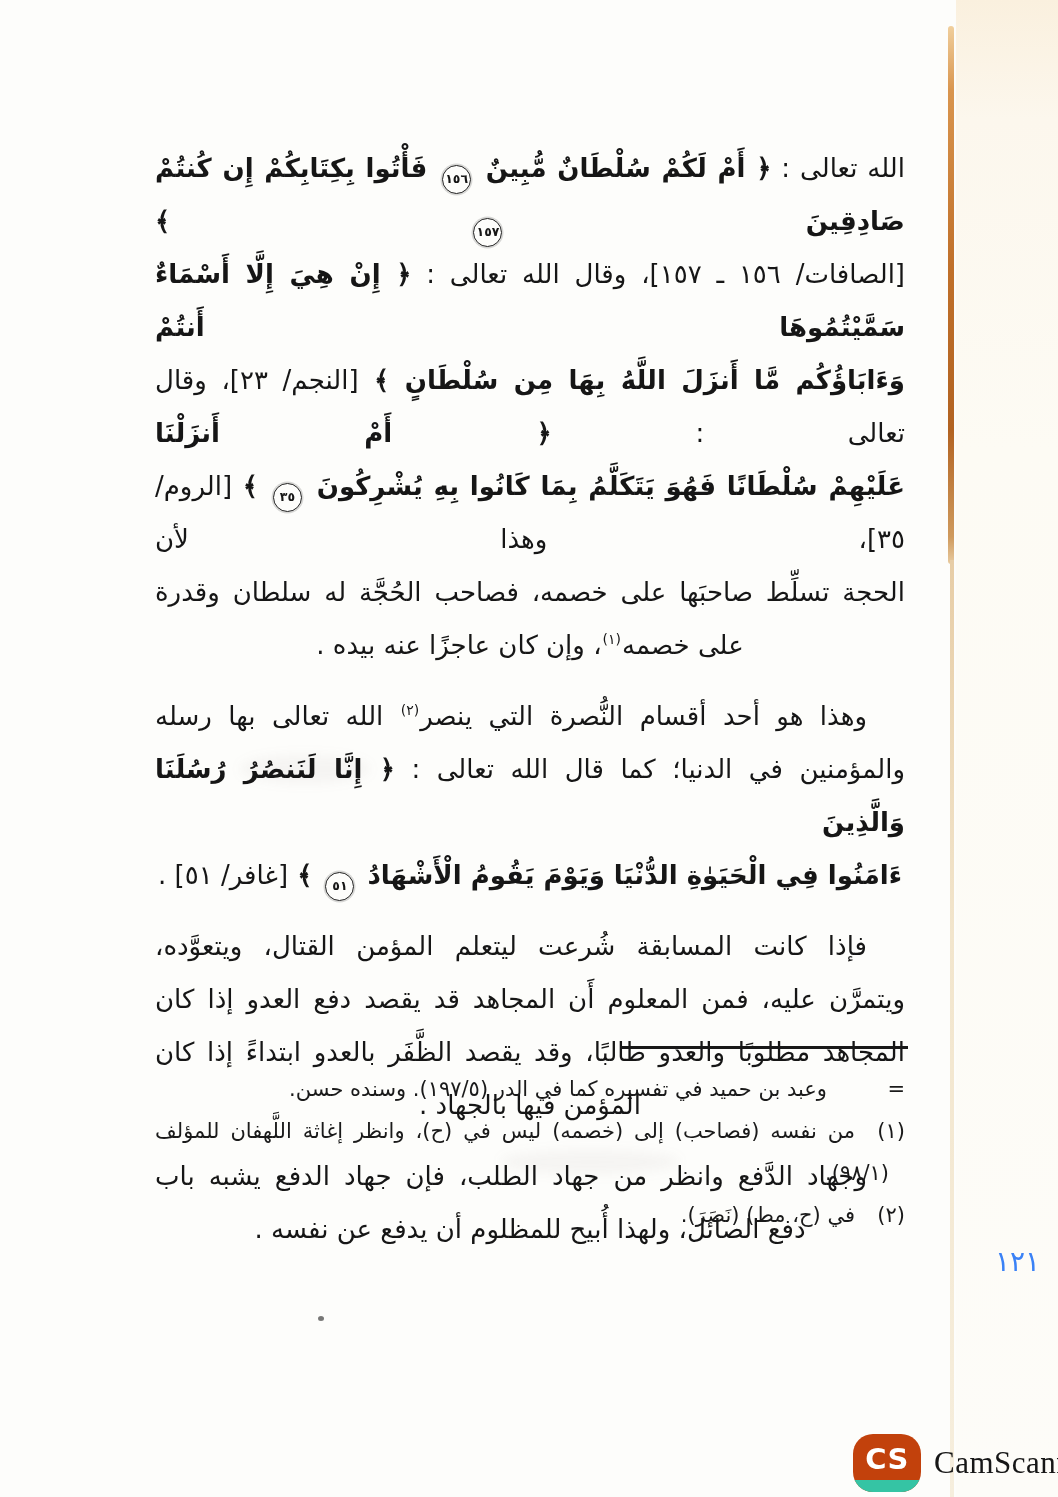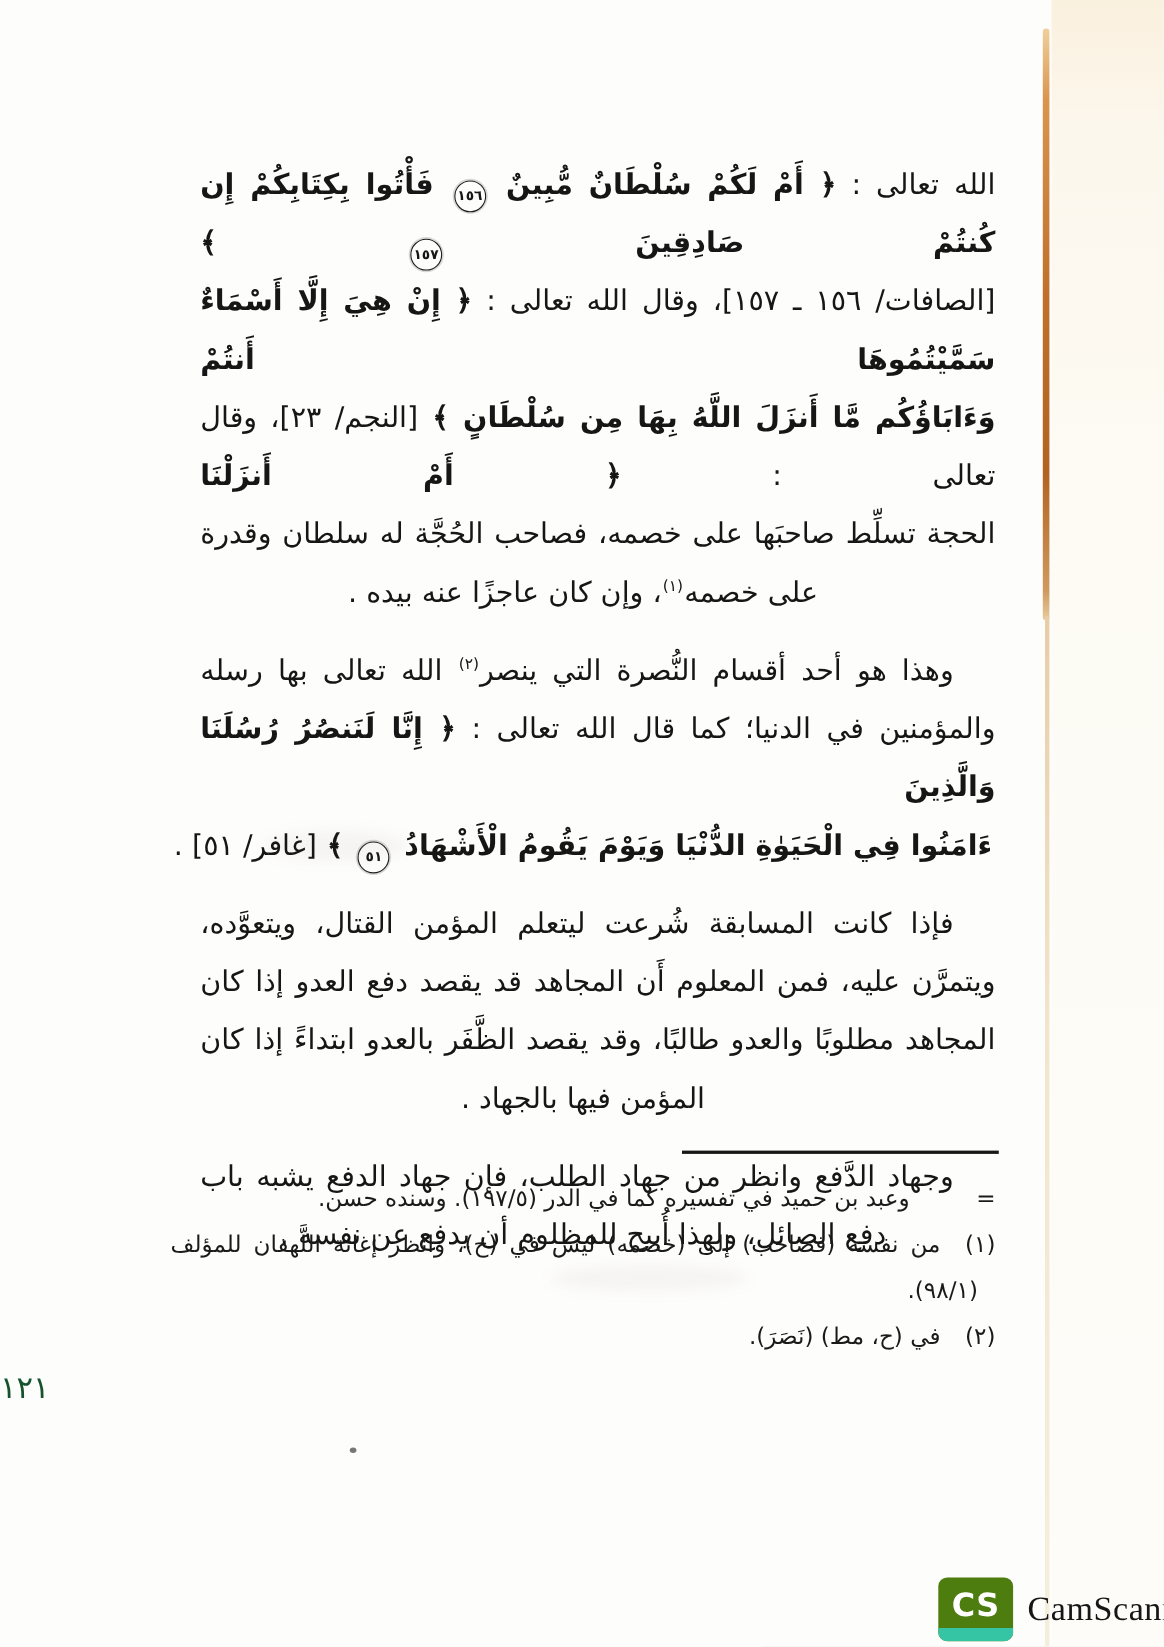--- a/index.html
+++ b/index.html
@@ -32,21 +32,21 @@
 
   
   .content{
     position:absolute;top:142px;right:153px;width:750px;
     direction:rtl;
     font-size:26px;line-height:53px;
     color:#161616;
   }
   .para + .para{margin-top:18px;}
   .line{min-height:53px;text-align:center;white-space:normal;}
-  .line.justify{text-align:justify;text-align-last:justify;margin-left:27px;}
+  .line.justify{text-align:justify;text-align-last:justify;}
   .line.indent{text-indent:38px;}
   .q{font-weight:bold;}
   .v{
     display:inline-flex;align-items:center;justify-content:center;
     width:27px;height:27px;border:1.6px solid #1c1c1c;border-radius:50%;
     box-shadow:0 0 0 1.5px rgba(0,0,0,.15);
     font-size:12.5px;font-weight:bold;line-height:1;
     vertical-align:-6px;margin:0 4px;text-indent:0;
   }
   sup.r{font-size:14px;line-height:0;margin:0 1px;}
@@ -59,29 +59,29 @@
   }
   .fnrow{display:flex;align-items:flex-start;}
   .fm{flex:0 0 50px;}
   .fm.wide{flex:0 0 78px;}
   .ft{flex:1 1 auto;}
   .ft.fill{text-align:justify;text-align-last:justify;}
   .fcont{padding-right:16px;}
 
   
   .page-number{
-    position:absolute;top:1245px;left:0;width:1040px;text-align:left;
-    font-size:28px;color:#14532d;direction:rtl;
+    position:absolute;top:1245px;left:0;width:1040px;text-align:right;
+    font-size:28px;color:#3b82f6;direction:rtl;
   }
 
   
   .watermark{position:absolute;left:853px;top:1434px;display:flex;align-items:center;gap:13px;}
   .cs-badge{
-    position:relative;width:68px;height:58px;border-radius:8px;overflow:hidden;
-    background:#4d7c0f;display:flex;align-items:center;justify-content:center;
+    position:relative;width:68px;height:58px;border-radius:20px;overflow:hidden;
+    background:#c2410c;display:flex;align-items:center;justify-content:center;
   }
   .cs-text{
     color:#ffffff;font-family:"DejaVu Sans",sans-serif;font-weight:bold;
     font-size:29px;letter-spacing:.5px;margin-top:-9px;
   }
   .cs-strip{position:absolute;bottom:0;left:0;width:100%;height:12px;background:#35c4a4;}
   .cs-word{
     font-family:"Liberation Serif","DejaVu Serif",serif;
     font-size:31px;color:#161616;letter-spacing:.5px;
   }
@@ -96,20 +96,21 @@
   <div class="edge-line-faint"></div>
   <div class="smudge" style="left:240px;top:755px;width:130px;height:28px;"></div>
   <div class="smudge" style="left:500px;top:1150px;width:180px;height:24px;"></div>
   <div class="speck"></div>
 
   <main class="content" id="main-text" dir="rtl">
       <div class="para">
         <div class="line justify"><span class="t">الله تعالى : </span><span class="q">﴿ أَمْ لَكُمْ سُلْطَانٌ مُّبِينٌ </span><span class="v">١٥٦</span><span class="q"> فَأْتُوا بِكِتَابِكُمْ إِن كُنتُمْ صَادِقِينَ </span><span class="v">١٥٧</span><span class="q"> ﴾</span></div>
         <div class="line justify"><span class="t">[الصافات/ ١٥٦ ـ ١٥٧]، وقال الله تعالى : </span><span class="q">﴿ إِنْ هِيَ إِلَّا أَسْمَاءٌ سَمَّيْتُمُوهَا أَنتُمْ</span></div>
         <div class="line justify"><span class="q">وَءَابَاؤُكُم مَّا أَنزَلَ اللَّهُ بِهَا مِن سُلْطَانٍ ﴾ </span><span class="t">[النجم/ ٢٣]، وقال تعالى : </span><span class="q">﴿ أَمْ أَنزَلْنَا</span></div>
+        <div class="line justify"><span class="q">عَلَيْهِمْ سُلْطَانًا فَهُوَ يَتَكَلَّمُ بِمَا كَانُوا بِهِ يُشْرِكُونَ </span><span class="v">٣٥</span><span class="q"> ﴾ </span><span class="t">[الروم/ ٣٥]، وهذا لأن</span></div>
         <div class="line justify"><span class="t">الحجة تسلِّط صاحبَها على خصمه، فصاحب الحُجَّة له سلطان وقدرة</span></div>
         <div class="line endline"><span class="t">على خصمه</span><sup class="r">(١)</sup><span class="t">، وإن كان عاجزًا عنه بيده .</span></div>
       </div>
       <div class="para">
         <div class="line justify indent"><span class="t">وهذا هو أحد أقسام النُّصرة التي ينصر</span><sup class="r">(٢)</sup><span class="t"> الله تعالى بها رسله</span></div>
         <div class="line justify"><span class="t">والمؤمنين في الدنيا؛ كما قال الله تعالى : </span><span class="q">﴿ إِنَّا لَنَنصُرُ رُسُلَنَا وَالَّذِينَ</span></div>
         <div class="line endline"><span class="q">ءَامَنُوا فِي الْحَيَوٰةِ الدُّنْيَا وَيَوْمَ يَقُومُ الْأَشْهَادُ </span><span class="v">٥١</span><span class="q"> ﴾ </span><span class="t">[غافر/ ٥١] .</span></div>
       </div>
       <div class="para">
         <div class="line justify indent"><span class="t">فإذا كانت المسابقة شُرعت ليتعلم المؤمن القتال، ويتعوَّده،</span></div>

